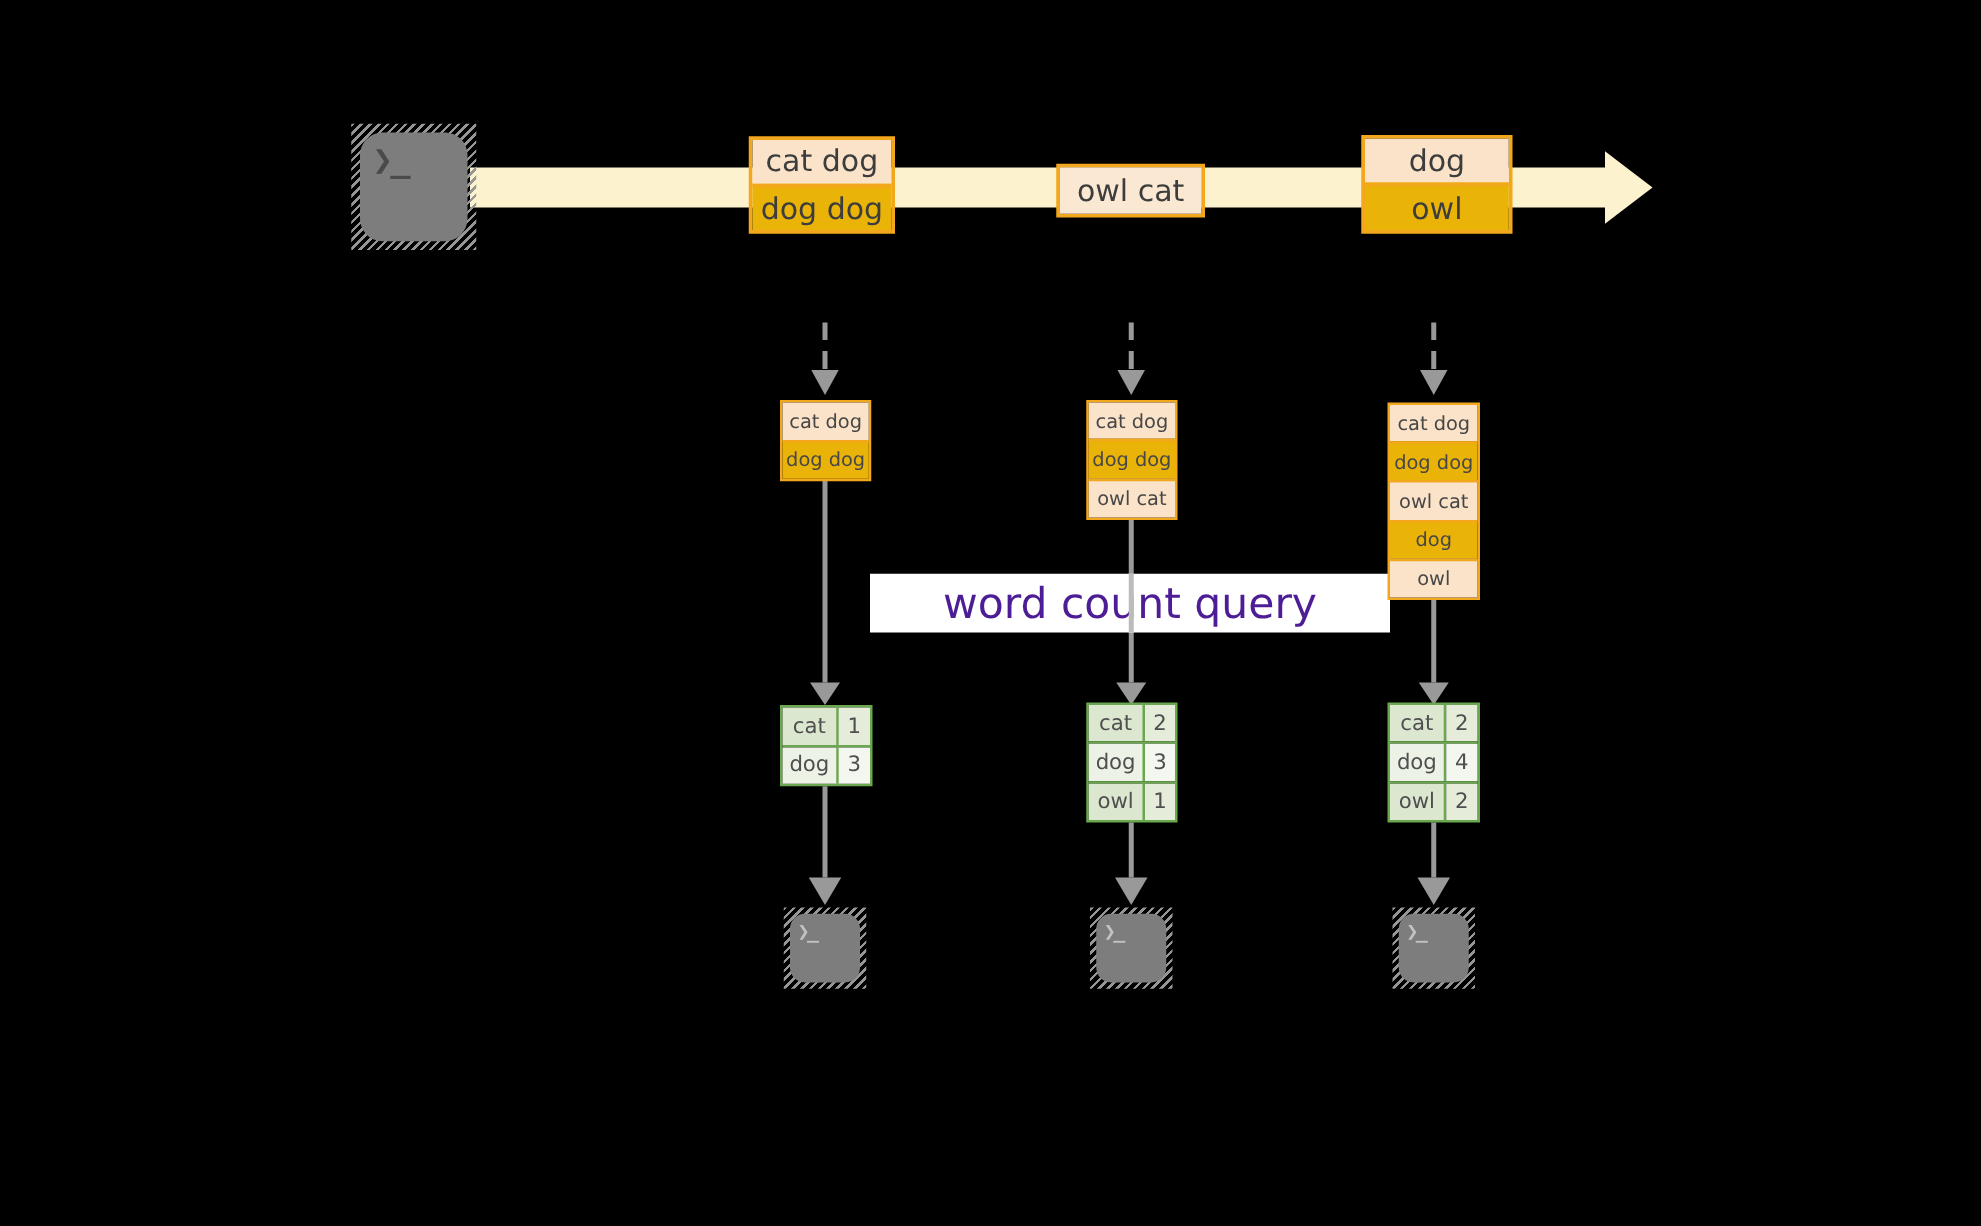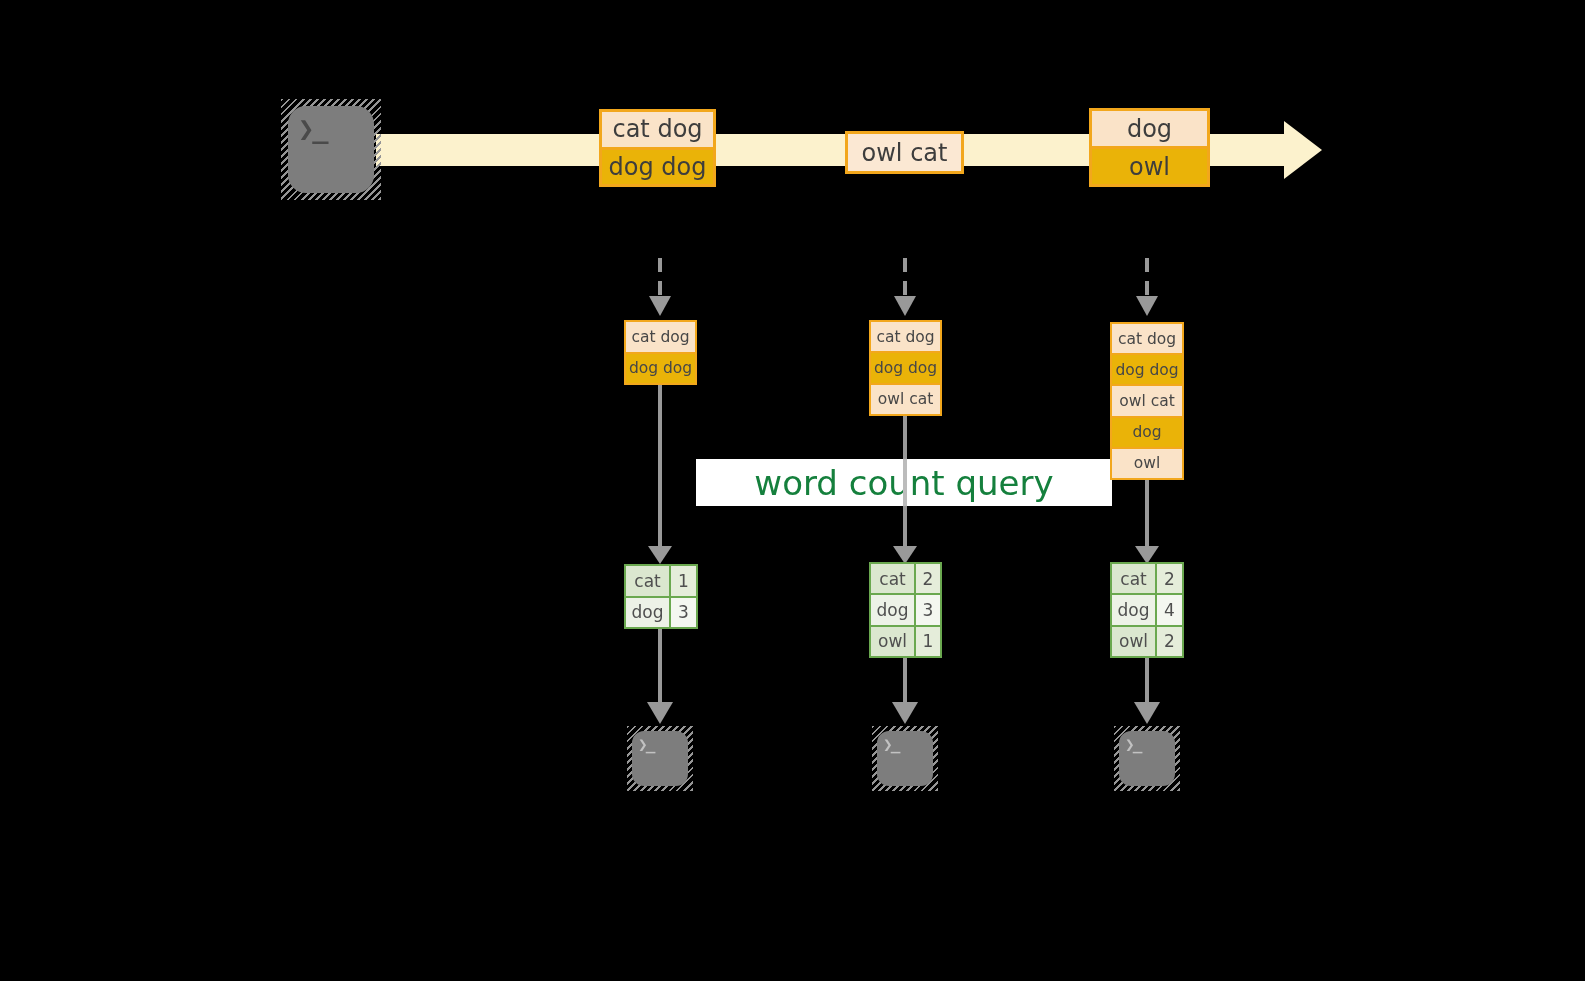--- a/index.html
+++ b/index.html
@@ -54,21 +54,21 @@
             background:repeating-linear-gradient(135deg,#969696 0 2px,transparent 2px 5px);}
   .t-inner{position:absolute;background:#7d7d7d;}
   .src .t-inner{inset:7px;border-radius:18px;}
   .snk .t-inner{inset:5px;border-radius:12px;}
   .glyph{position:absolute;font-family:"DejaVu Sans Mono",monospace;font-weight:bold;letter-spacing:-2px;}
   .src .glyph{top:14px;left:17px;font-size:27px;color:#4a4a4a;}
   .snk .glyph{top:9px;left:11px;font-size:16px;color:#c2c2c2;}
 
   
   .query-bar{position:absolute;background:#ffffff;display:flex;align-items:center;
-             justify-content:center;font-size:34px;color:#15803d;z-index:5;}
+             justify-content:center;font-size:34px;color:#4c1d95;z-index:5;}
 </style>
 </head>
 <body>
 
 <div class="canvas">
 
   <div class="terminal src" style="left:281px;top:99px;width:100px;height:101px;">
     <div class="t-inner"></div>
     <div class="glyph">❯_</div>
   </div>

